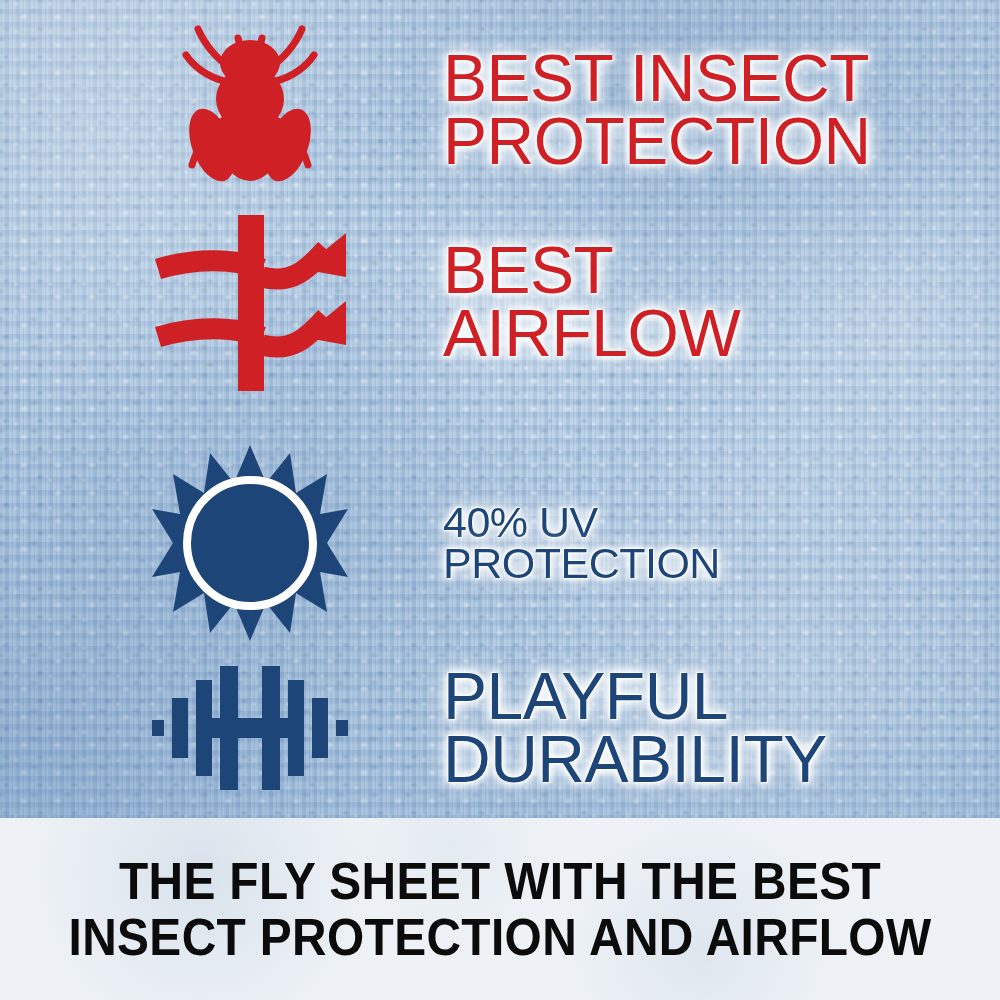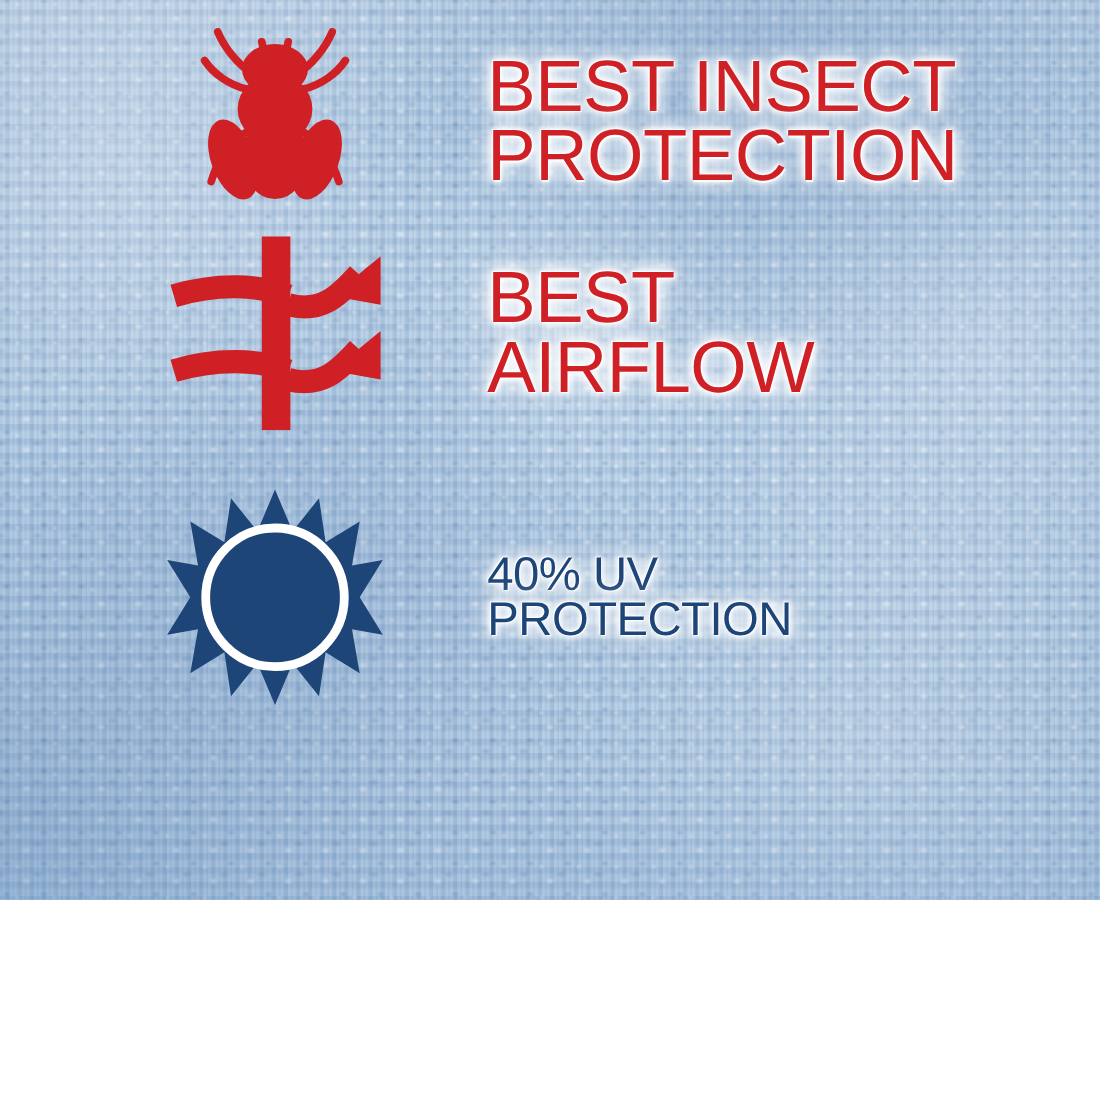--- a/index.html
+++ b/index.html
@@ -234,17 +234,45 @@
             198,134 170,129 177,169 146,150 140,190 116,160 100,198
             84,160 60,190 54,150 23,169 30,129 2,134 23,100
             2,66 30,71 23,31 54,50 60,10 84,40"></polygon>
           <circle cx="100" cy="100" r="63" fill="#1d4578" stroke="#ffffff" stroke-width="8"></circle>
         </svg>
       </div>
       <p class="feature-label label-navy">40% UV
 PROTECTION</p>
     </div>
 
+    <div class="feature-row" id="row-durab">
+      <div class="feature-icon">
+        <svg viewBox="0 0 200 140" width="200" height="140" aria-hidden="true">
+          <g fill="#1d4578">
+
+            <rect x="2" y="62" width="12" height="16"></rect>
+            <rect x="22" y="40" width="16" height="60"></rect>
+            <rect x="46" y="22" width="16" height="96"></rect>
+            <rect x="70" y="8" width="18" height="124"></rect>
+
+            <rect x="88" y="60" width="24" height="20"></rect>
+
+            <rect x="112" y="8" width="18" height="124"></rect>
+            <rect x="138" y="22" width="16" height="96"></rect>
+            <rect x="162" y="40" width="16" height="60"></rect>
+            <rect x="186" y="62" width="12" height="16"></rect>
+
+            <rect x="60" y="60" width="80" height="20"></rect>
+          </g>
+        </svg>
+      </div>
+      <p class="feature-label label-navy">PLAYFUL
+DURABILITY</p>
+    </div>
 
   </div>
 
+  <div class="caption-bar">
+    <p class="caption-text">THE FLY SHEET WITH THE BEST
+INSECT PROTECTION AND AIRFLOW</p>
+  </div>
 
 </div>
 
 </body></html>

